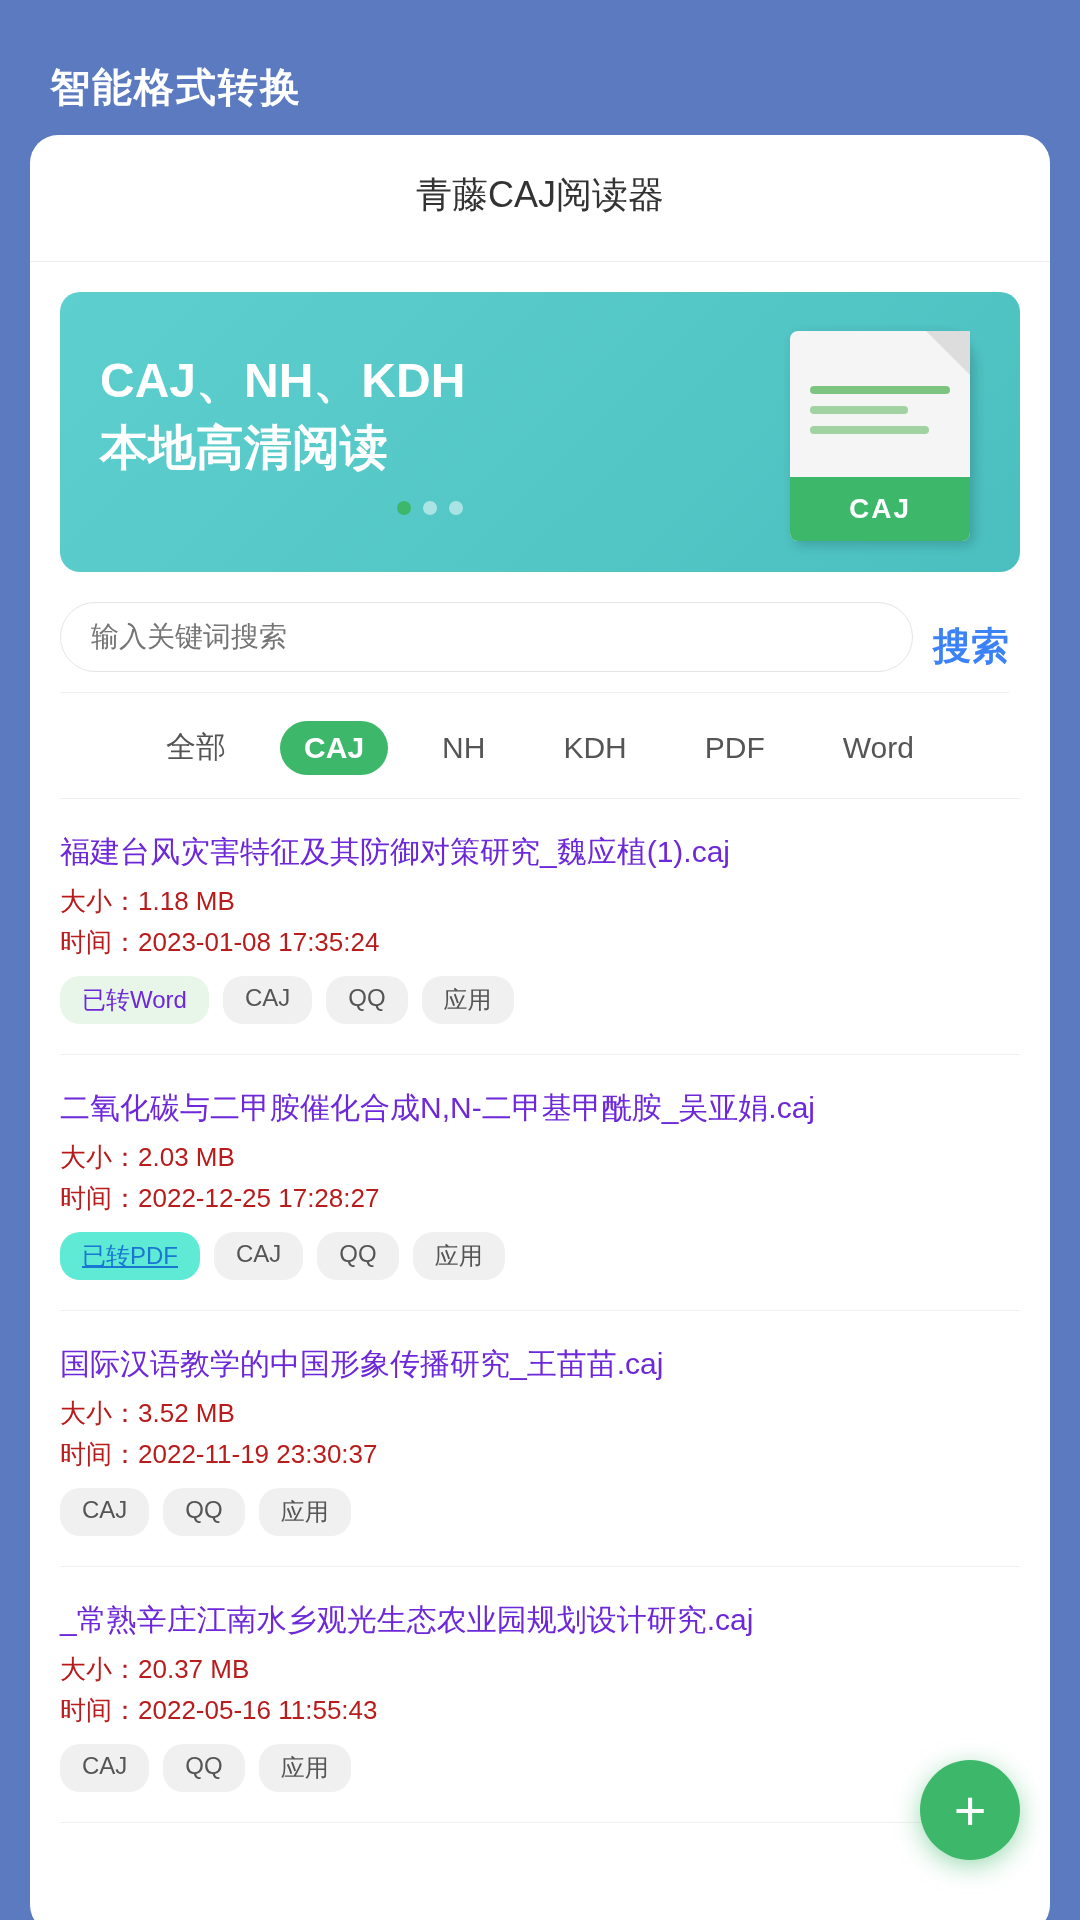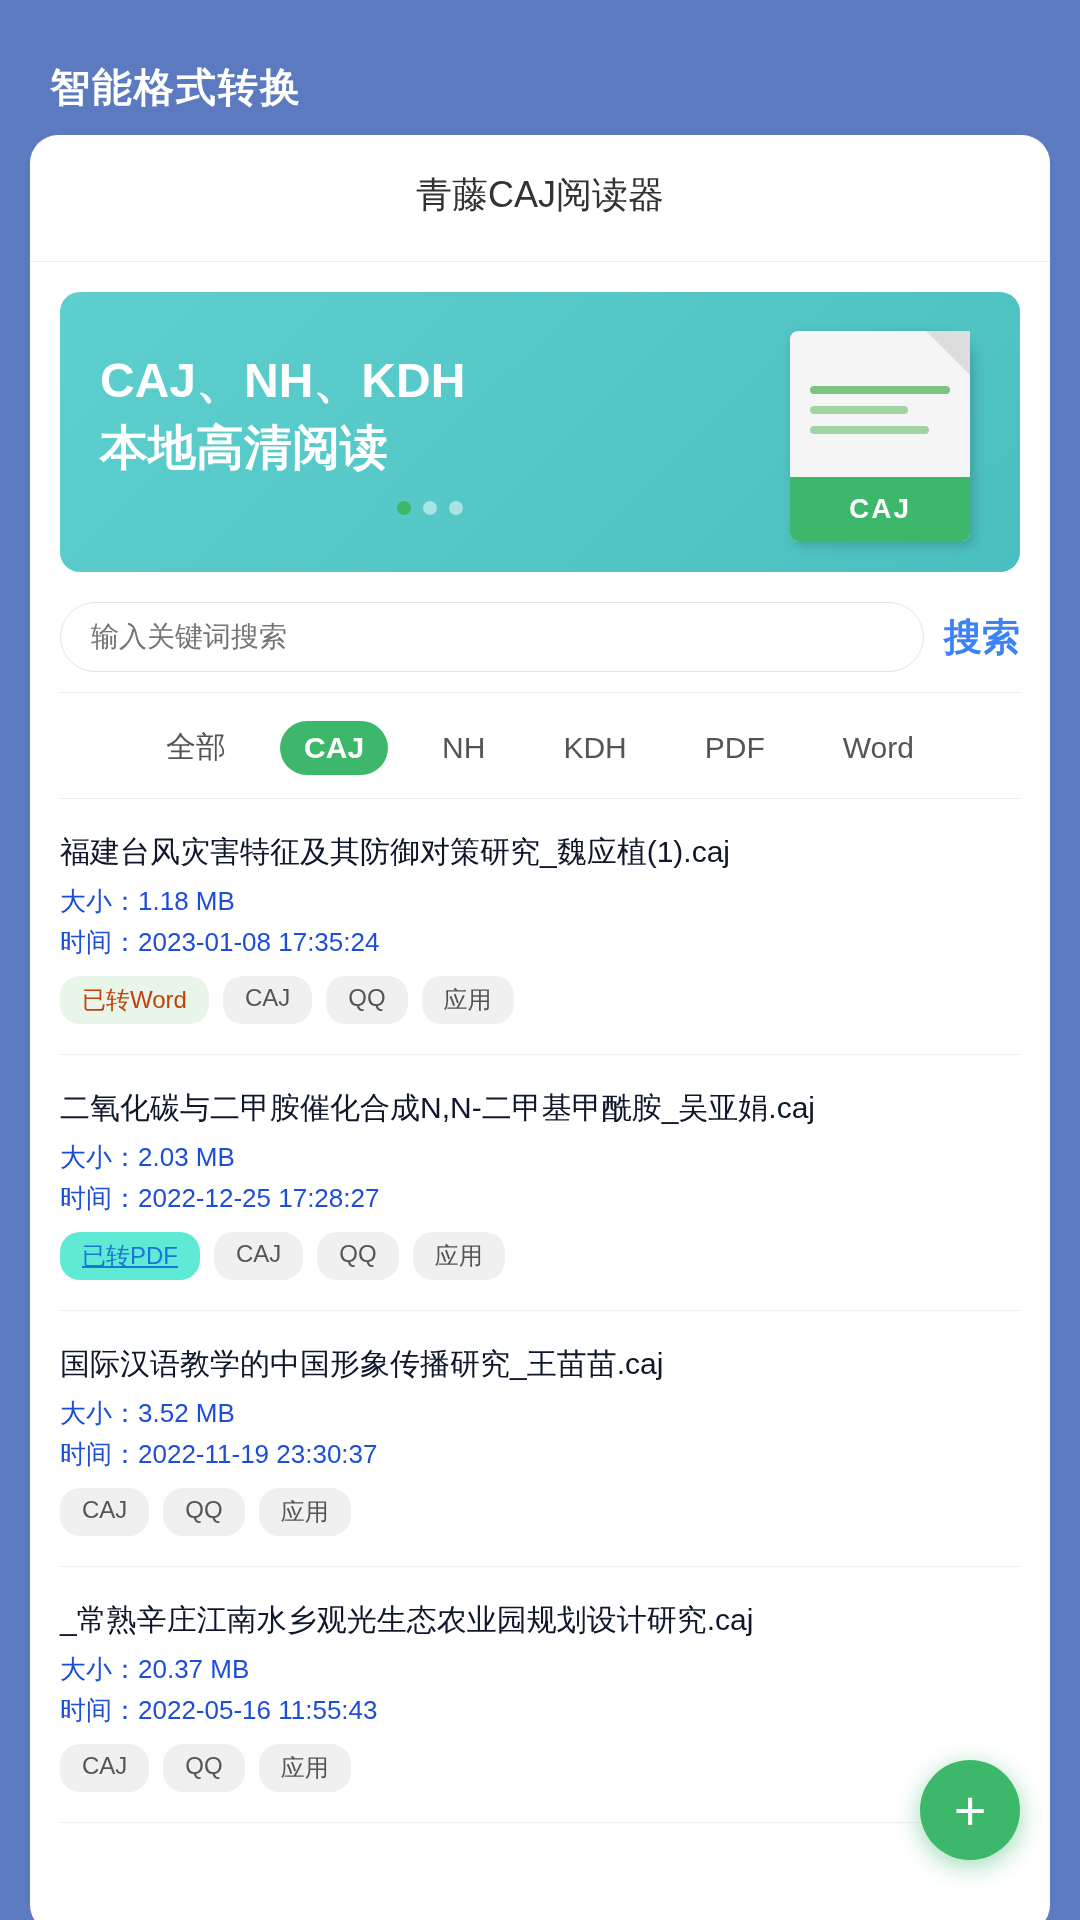--- a/index.html
+++ b/index.html
@@ -116,22 +116,22 @@
     .dot {
       width: 14px;
       height: 14px;
       border-radius: 50%;
       background: rgba(255,255,255,0.5);
     }
     .dot.active { background: #3db86b; }
     
     .search-row {
       display: flex;
-      align-items: center;
-      margin: 30px 30px 0 30px;
+      align-items: flex-end;
+      margin: 30px 41px 0 30px;
       border-bottom: 1px solid #eee;
       padding-bottom: 20px;
     }
     .search-input {
       flex: 1;
       border: 1px solid #e5e5e5;
       border-radius: 40px;
       padding: 18px 30px;
       font-size: 28px;
       color: #999;
@@ -173,47 +173,47 @@
       font-weight: 700;
     }
     
     .file-list { margin: 0 30px; }
     .file-item {
       padding: 30px 0;
       border-bottom: 1px solid #f0f0f0;
     }
     .file-name {
       font-size: 30px;
-      color: #0f172a;
+      color: #6d28d9;
       font-weight: 500;
       line-height: 1.5;
       margin-bottom: 10px;
     }
     .file-meta {
       font-size: 26px;
-      color: #1d4ed8;
+      color: #b91c1c;
       margin-bottom: 6px;
     }
     .file-tags {
       display: flex;
       gap: 14px;
       flex-wrap: wrap;
       margin-top: 16px;
     }
     .tag {
       font-size: 24px;
       padding: 8px 22px;
       border-radius: 20px;
       background: #f0f0f0;
       color: #555;
       font-weight: 500;
     }
     .tag.converted-word {
       background: #e8f5e9;
-      color: #c2410c;
+      color: #6d28d9;
     }
     .tag.converted-pdf {
       background: #5eead4;
       color: #1976d2;
       text-decoration: underline;
     }
     
     .fab {
       position: fixed;
       bottom: 60px;

